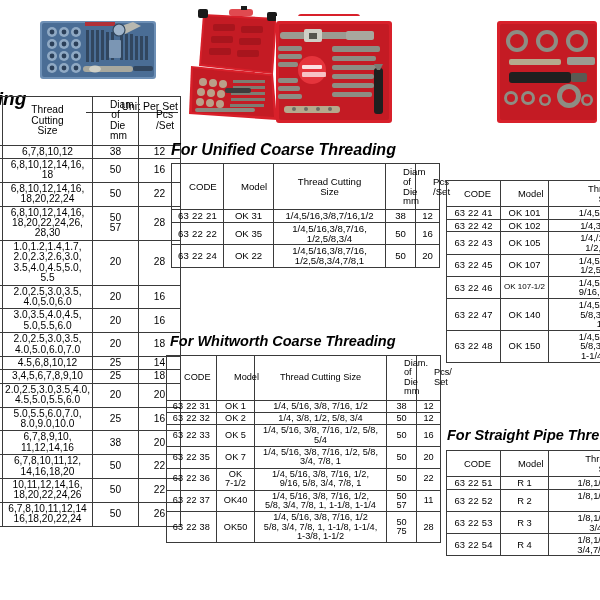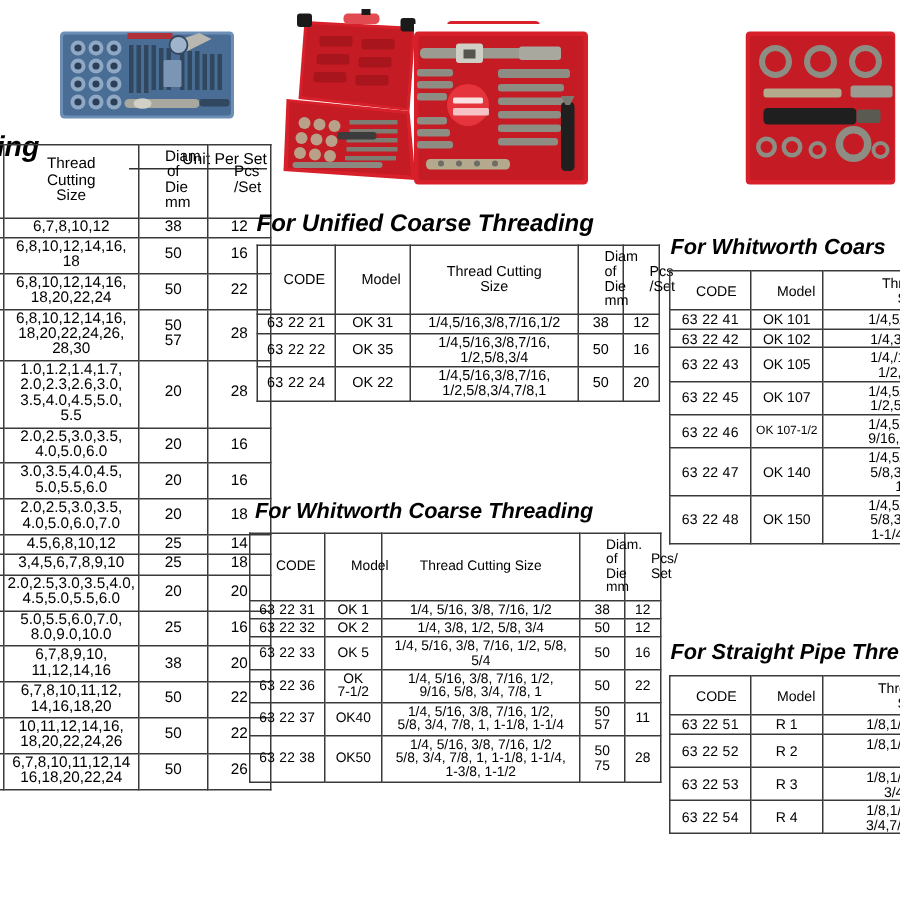--- a/index.html
+++ b/index.html
@@ -717,20 +717,38 @@
           </td>
           <td>
             <div>50</div>
           </td>
           <td>
             <div>16</div>
           </td>
         </tr>
         <tr>
           <td class="code">
+            <div>63 22 35</div>
+          </td>
+          <td>
+            <div>OK 7</div>
+          </td>
+          <td class="tcs">
+            <div>1/4, 5/16, 3/8, 7/16, 1/2, 5/8,</div>
+            <div>3/4, 7/8, 1</div>
+          </td>
+          <td>
+            <div>50</div>
+          </td>
+          <td>
+            <div>20</div>
+          </td>
+        </tr>
+        <tr>
+          <td class="code">
             <div>63 22 36</div>
           </td>
           <td>
             <div>OK</div>
             <div>7-1/2</div>
           </td>
           <td class="tcs">
             <div>1/4, 5/16, 3/8, 7/16, 1/2,</div>
             <div>9/16, 5/8, 3/4, 7/8, 1</div>
           </td>
@@ -776,21 +794,20 @@
             <div>50</div>
             <div>75</div>
           </td>
           <td>
             <div>28</div>
           </td>
         </tr>
       </tbody>
   </table>
 
-  <div id="right-w-title" class="sect-title">For Whitworth Coars</div>
   <table class="cat-table" id="right-w-table">
     <colgroup>
         <col class="c1">
         <col class="c2">
         <col class="c3">
       </colgroup>
     <thead>
       <tr>
         <th>CODE</th>
         <th>Model</th>

